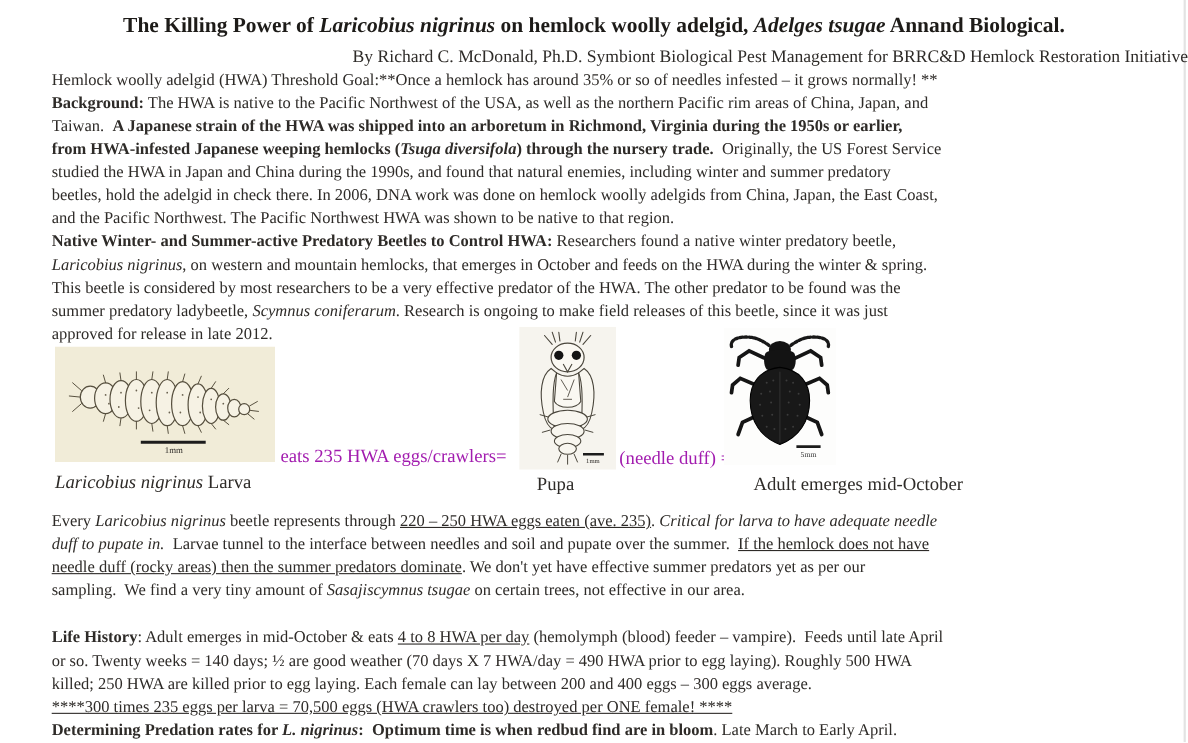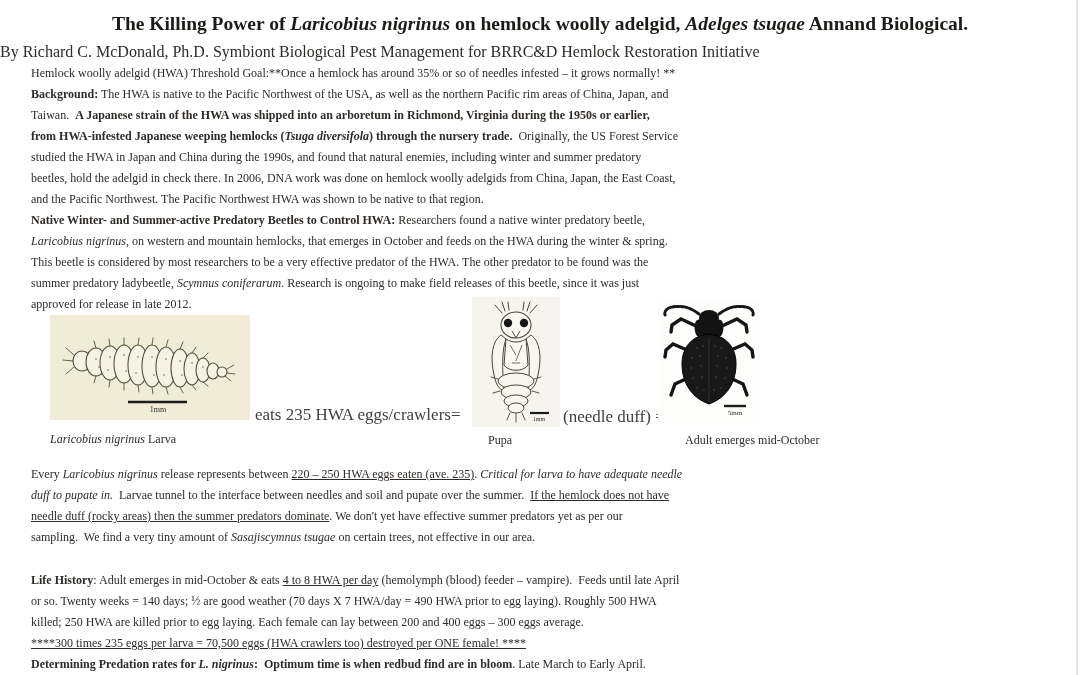--- a/index.html
+++ b/index.html
@@ -15,44 +15,44 @@
     position:absolute;top:0;right:2px;width:2px;height:675px;
     background:#e3e3e3;
   }
   .doc-title{
     position:absolute;top:11px;left:0;width:1080px;
     text-align:center;font-size:19.5px;line-height:26px;
     color:#1d1b18;
   }
   .doc-byline{
     position:absolute;top:41px;left:0;width:1080px;
-    text-align:left;font-size:16px;line-height:21px;
+    text-align:right;font-size:16px;line-height:21px;
   }
   .para{
-    position:absolute;left:31px;width:1012px;
-    font-size:12px;line-height:21px;
+    position:absolute;left:47px;width:1012px;
+    font-size:15px;line-height:21px;
     white-space:pre-wrap;
   }
   #para-intro{top:63px;}
   #para-predation{top:464px;}
   #para-lifehistory{top:570px;}
   .b{font-weight:700;}
   .i{font-style:italic;}
   .u{text-decoration:underline;}
   .figures{
     position:absolute;top:297px;left:0;width:1080px;height:160px;text-decoration:underline;
   }
   .fig{position:absolute;}
   .fig-larva{left:50px;top:18px;width:200px;height:105px;}
   .fig-pupa{left:472px;top:0px;width:88px;height:130px;}
   .fig-adult{left:658px;top:1px;width:102px;height:125px;}
-  .connector{position:absolute;font-size:17px;line-height:20px;color:#404040;}
+  .connector{position:absolute;font-size:17px;line-height:20px;color:#a21caf;}
   .connector-1{left:255px;top:108px;}
   .connector-2{left:563px;top:110px;}
-  .caption{position:absolute;font-size:12px;line-height:20px;color:#2e2b28;}
+  .caption{position:absolute;font-size:17px;line-height:20px;color:#2e2b28;}
   .cap-larva{left:50px;top:132px;}
   .cap-pupa{left:488px;top:133px;}
   .cap-adult{left:685px;top:133px;}
   svg{display:block;}
 </style>
 </head>
 <body>
 
 <div class="page">
   <div class="page-edge"></div>
@@ -228,21 +228,21 @@
         <line x1="66" y1="108" x2="88" y2="108" stroke="#1c1c1c" stroke-width="2.4"></line>
         <text x="77" y="117" font-size="7" text-anchor="middle" fill="#333333">5mm</text>
       </svg>
     </div>
 
     <div class="caption cap-larva"><span class="i">Laricobius nigrinus</span><span> Larva</span></div>
     <div class="caption cap-pupa">Pupa</div>
     <div class="caption cap-adult">Adult emerges mid-October</div>
   </div>
 
-  <div class="para" id="para-predation"><span>Every </span><span class="i">Laricobius nigrinus</span><span> release represents between </span><span class="u">220 – 250 HWA eggs eaten (ave. 235)</span><span>. </span><span class="i">Critical for larva to have adequate needle
+  <div class="para" id="para-predation"><span>Every </span><span class="i">Laricobius nigrinus</span><span> beetle represents through </span><span class="u">220 – 250 HWA eggs eaten (ave. 235)</span><span>. </span><span class="i">Critical for larva to have adequate needle
 duff to pupate in.</span><span>  Larvae tunnel to the interface between needles and soil and pupate over the summer.  </span><span class="u">If the hemlock does not have
 needle duff (rocky areas) then the summer predators dominate</span><span>. We don't yet have effective summer predators yet as per our
 sampling.  We find a very tiny amount of </span><span class="i">Sasajiscymnus tsugae</span><span> on certain trees, not effective in our area.</span></div>
 
   <div class="para" id="para-lifehistory"><span class="b">Life History</span><span>: Adult emerges in mid-October &amp; eats </span><span class="u">4 to 8 HWA per day</span><span> (hemolymph (blood) feeder – vampire).  Feeds until late April
 or so. Twenty weeks = 140 days; ½ are good weather (70 days X 7 HWA/day = 490 HWA prior to egg laying). Roughly 500 HWA
 killed; 250 HWA are killed prior to egg laying. Each female can lay between 200 and 400 eggs – 300 eggs average.
 </span><span class="u">****300 times 235 eggs per larva = 70,500 eggs (HWA crawlers too) destroyed per ONE female! ****</span><span>
 </span><span class="b">Determining Predation rates for </span><span class="b i">L. nigrinus</span><span class="b">:  </span><span class="b">Optimum time is when redbud find are in bloom</span><span>. Late March to Early April.</span></div>
 </div>

